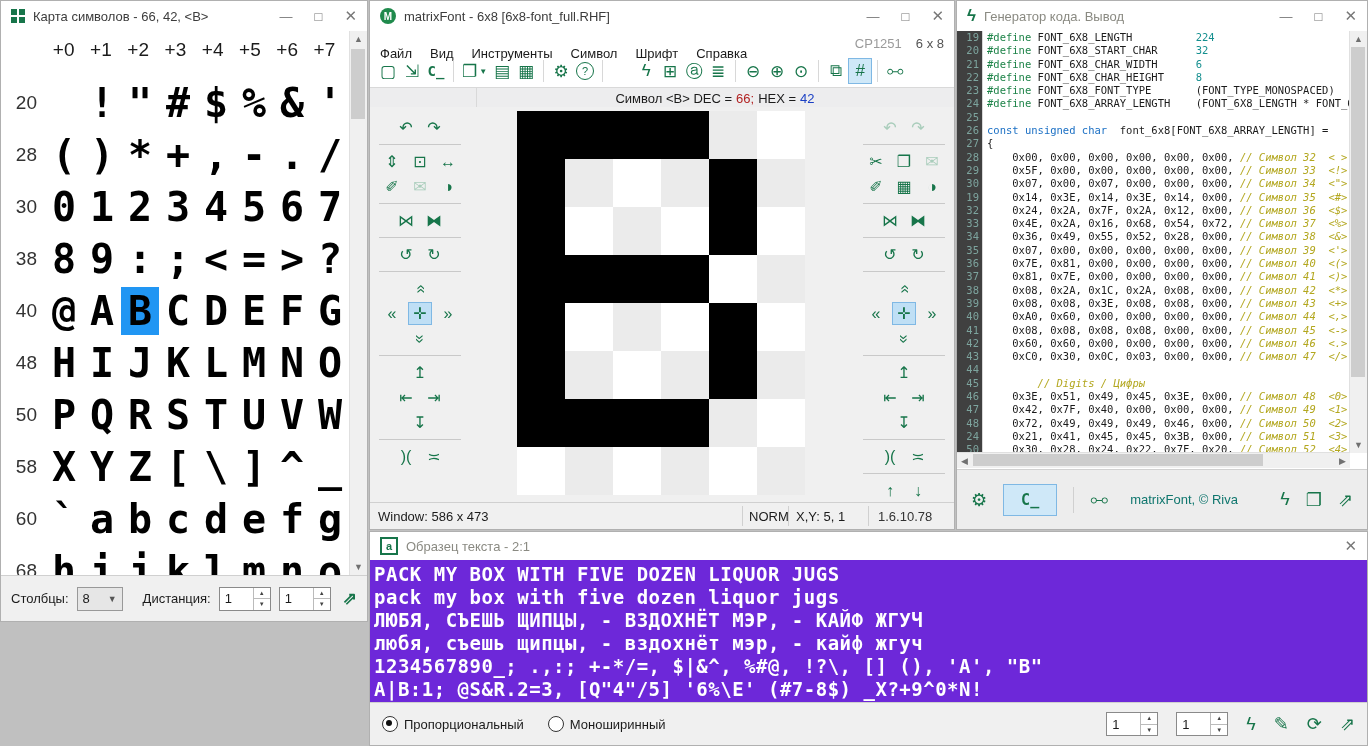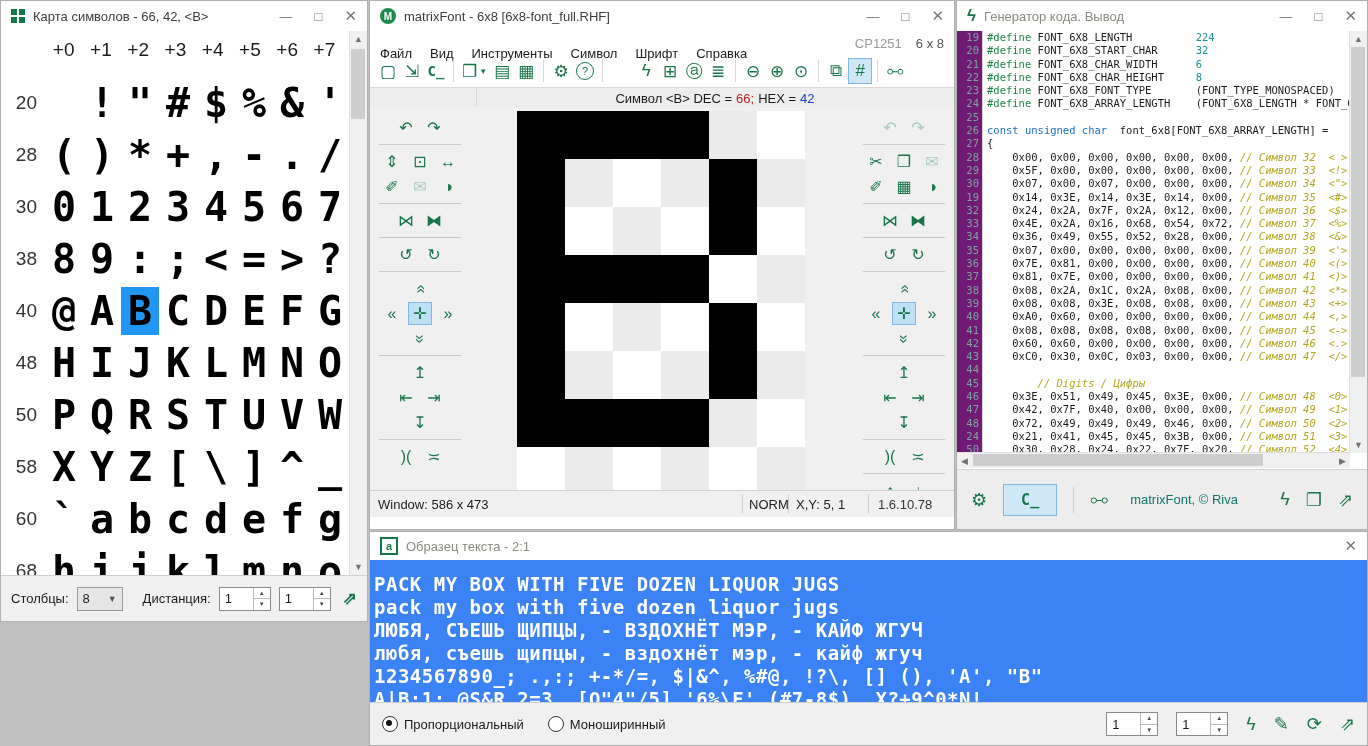--- a/index.html
+++ b/index.html
@@ -78,28 +78,28 @@
   .tool-btn{min-width:24px;height:23px;display:flex;align-items:center;justify-content:center;
             color:#17754a;font-size:16px;border:1px solid transparent;box-sizing:border-box;}
   .tool-btn.pale{color:#a9cdbb;}
   .tool-btn.active{background:#bfdff5;border:1px solid #7fb8e4;}
   .tool-sep{width:82px;height:1px;background:#c9c9c9;margin:4px 0;}
   .canvas{position:absolute;left:147px;top:4px;width:288px;height:384px;
           display:grid;grid-template-columns:repeat(6,48px);grid-template-rows:repeat(8,48px);}
   .px.g{background:#ebebeb;}
   .px.w{background:#ffffff;}
   .px.on{background:#000000;}
-  .statusbar{position:absolute;left:0;right:0;bottom:12px;height:26px;background:#f0f0f0;border-top:1px solid #d0d0d0;font-size:13px;}
+  .statusbar{position:absolute;left:0;right:0;bottom:0;height:26px;background:#f0f0f0;border-top:1px solid #d0d0d0;font-size:13px;}
   .statusbar .seg{position:absolute;top:0;bottom:0;display:flex;align-items:center;}
   .statusbar .div{position:absolute;top:3px;bottom:3px;width:1px;background:#d0d0d0;}
   
   #win-code{left:956px;top:0;width:412px;height:530px;}
   .code-area{position:absolute;top:30px;left:0;right:17px;bottom:61px;background:#fff;overflow:hidden;}
   .code-line{display:flex;height:13.3px;line-height:13.3px;font-family:"DejaVu Sans Mono",monospace;font-size:10.5px;white-space:pre;}
-  .ln{width:22px;flex:0 0 auto;background:#701a75;border-right:1px solid #d8d8d8;color:#7da49e;text-align:right;padding-right:3px;}
+  .ln{width:22px;flex:0 0 auto;background:#404040;border-right:1px solid #d8d8d8;color:#7da49e;text-align:right;padding-right:3px;}
   .ct{padding-left:4px;}
   .sk{color:#1d8348;}
   .sn{color:#148f8f;}
   .st{color:#1a6fc4;}
   .sc{color:#b3a71f;font-style:italic;}
   .sp{color:#1b1b1b;}
   #code-scroll{bottom:76px;}
   .h-scroll{position:absolute;left:0;right:17px;bottom:61px;height:15px;background:#f0f0f0;border-top:1px solid #e0e0e0;}
   .h-scroll .arr{position:absolute;top:0;bottom:0;width:15px;display:flex;align-items:center;justify-content:center;font-size:9px;color:#707070;}
   .h-scroll .thumb{position:absolute;top:1px;height:12px;background:#cdcdcd;}
@@ -107,21 +107,21 @@
                display:flex;align-items:center;padding:0 14px;gap:16px;box-sizing:border-box;}
   .cf-btn{color:#17754a;font-size:18px;}
   .cf-cbtn{width:52px;height:30px;background:#cfe8f8;border:1px solid #7fb8e4;color:#17754a;
            font-family:"DejaVu Sans Mono",monospace;font-weight:bold;font-size:15px;
            display:flex;align-items:center;justify-content:center;}
   .cf-sep{width:1px;height:26px;background:#d0d0d0;}
   .cf-label{font-size:13px;color:#0f766e;margin:0 6px;}
   
   #win-sample{left:369px;top:531px;width:999px;height:215px;}
   #win-sample .titlebar{height:28px;}
-  .sample-canvas{position:absolute;top:28px;left:0;right:0;bottom:43px;background:#3b82f6;padding:13px 4px;box-sizing:border-box;}
+  .sample-canvas{position:absolute;top:28px;left:0;right:0;bottom:43px;background:#6d28d9;padding:3px 4px;box-sizing:border-box;}
   .sample-line{font-family:"DejaVu Sans Mono",monospace;font-weight:bold;font-size:19px;line-height:23px;
                color:#ffffff;white-space:pre;letter-spacing:0.5px;}
   .sample-footer{position:absolute;left:0;right:0;bottom:0;height:43px;background:#f0f0f0;border-top:1px solid #d0d0d0;
                  display:flex;align-items:center;padding:0 12px;gap:10px;box-sizing:border-box;}
   .radio-wrap{display:flex;align-items:center;gap:6px;margin-right:14px;}
   .radio{width:14px;height:14px;border:1px solid #333;border-radius:50%;background:#fff;position:relative;flex:0 0 auto;}
   .radio.checked::after{content:"";position:absolute;left:3px;top:3px;width:6px;height:6px;border-radius:50%;background:#111;}
   .radio-label{font-size:13px;}
   .sf-right{margin-left:auto;display:flex;align-items:center;gap:18px;}
   .sf-ico{color:#17754a;font-size:18px;}

